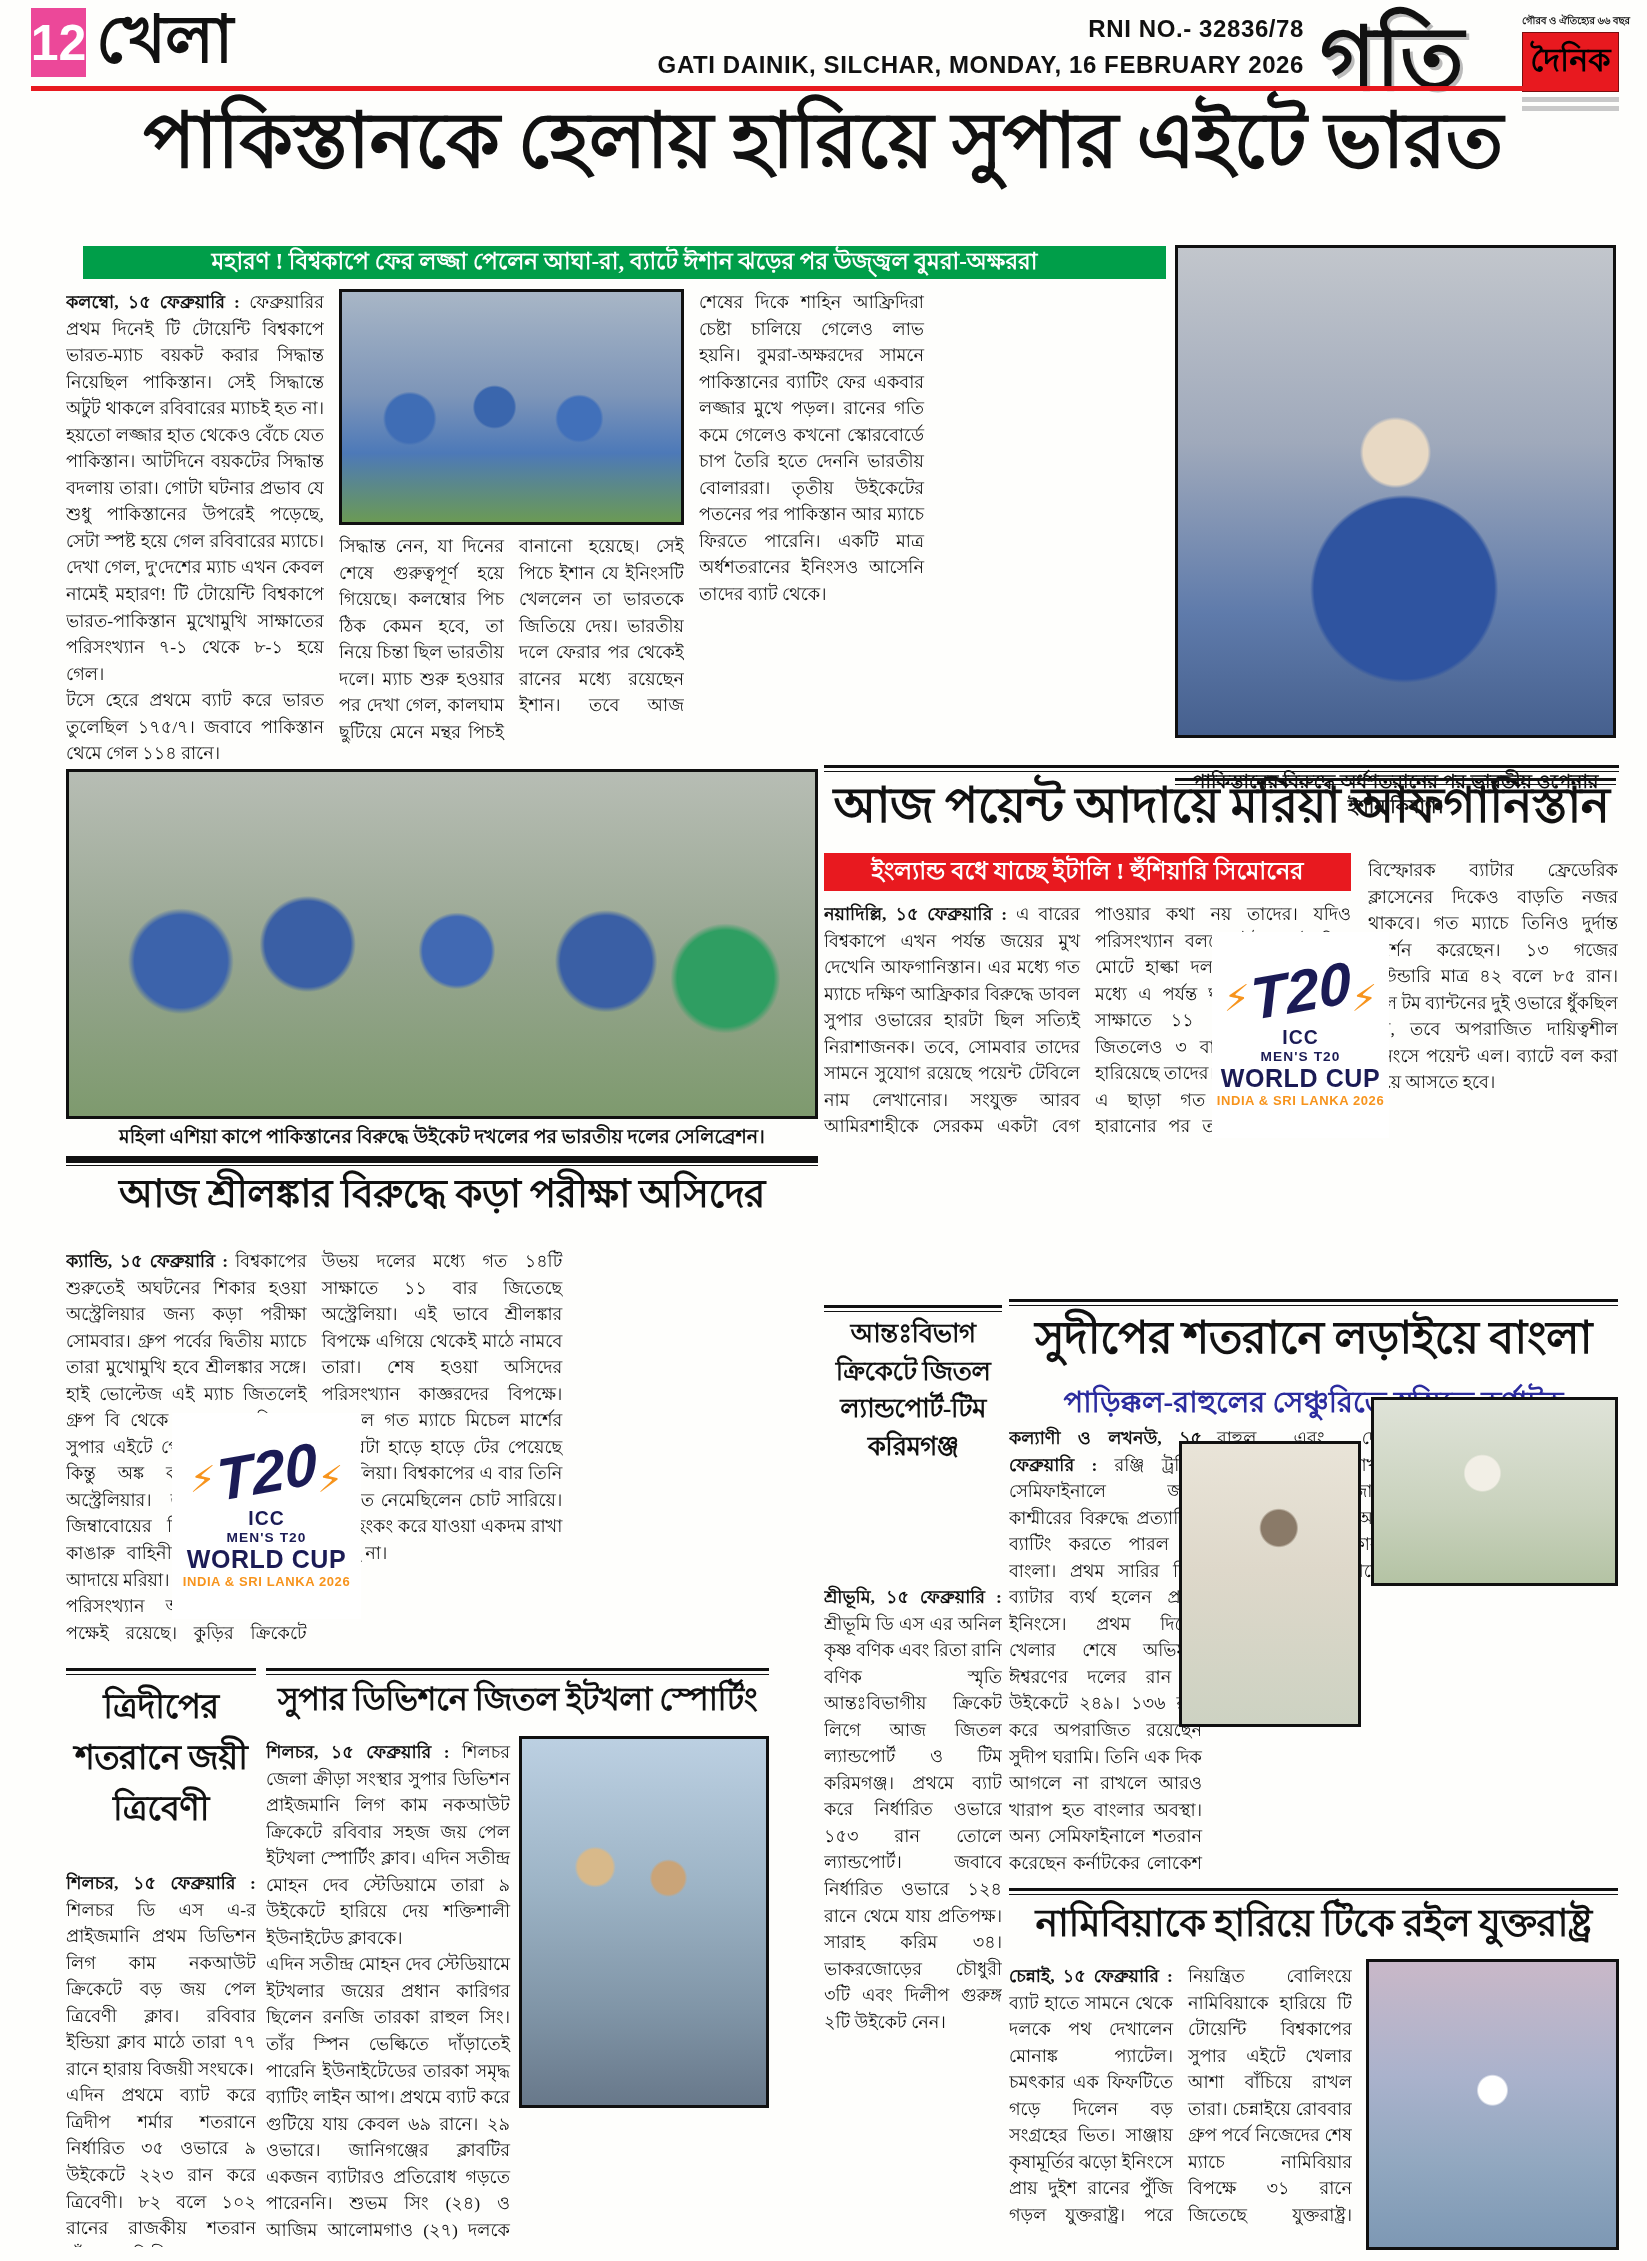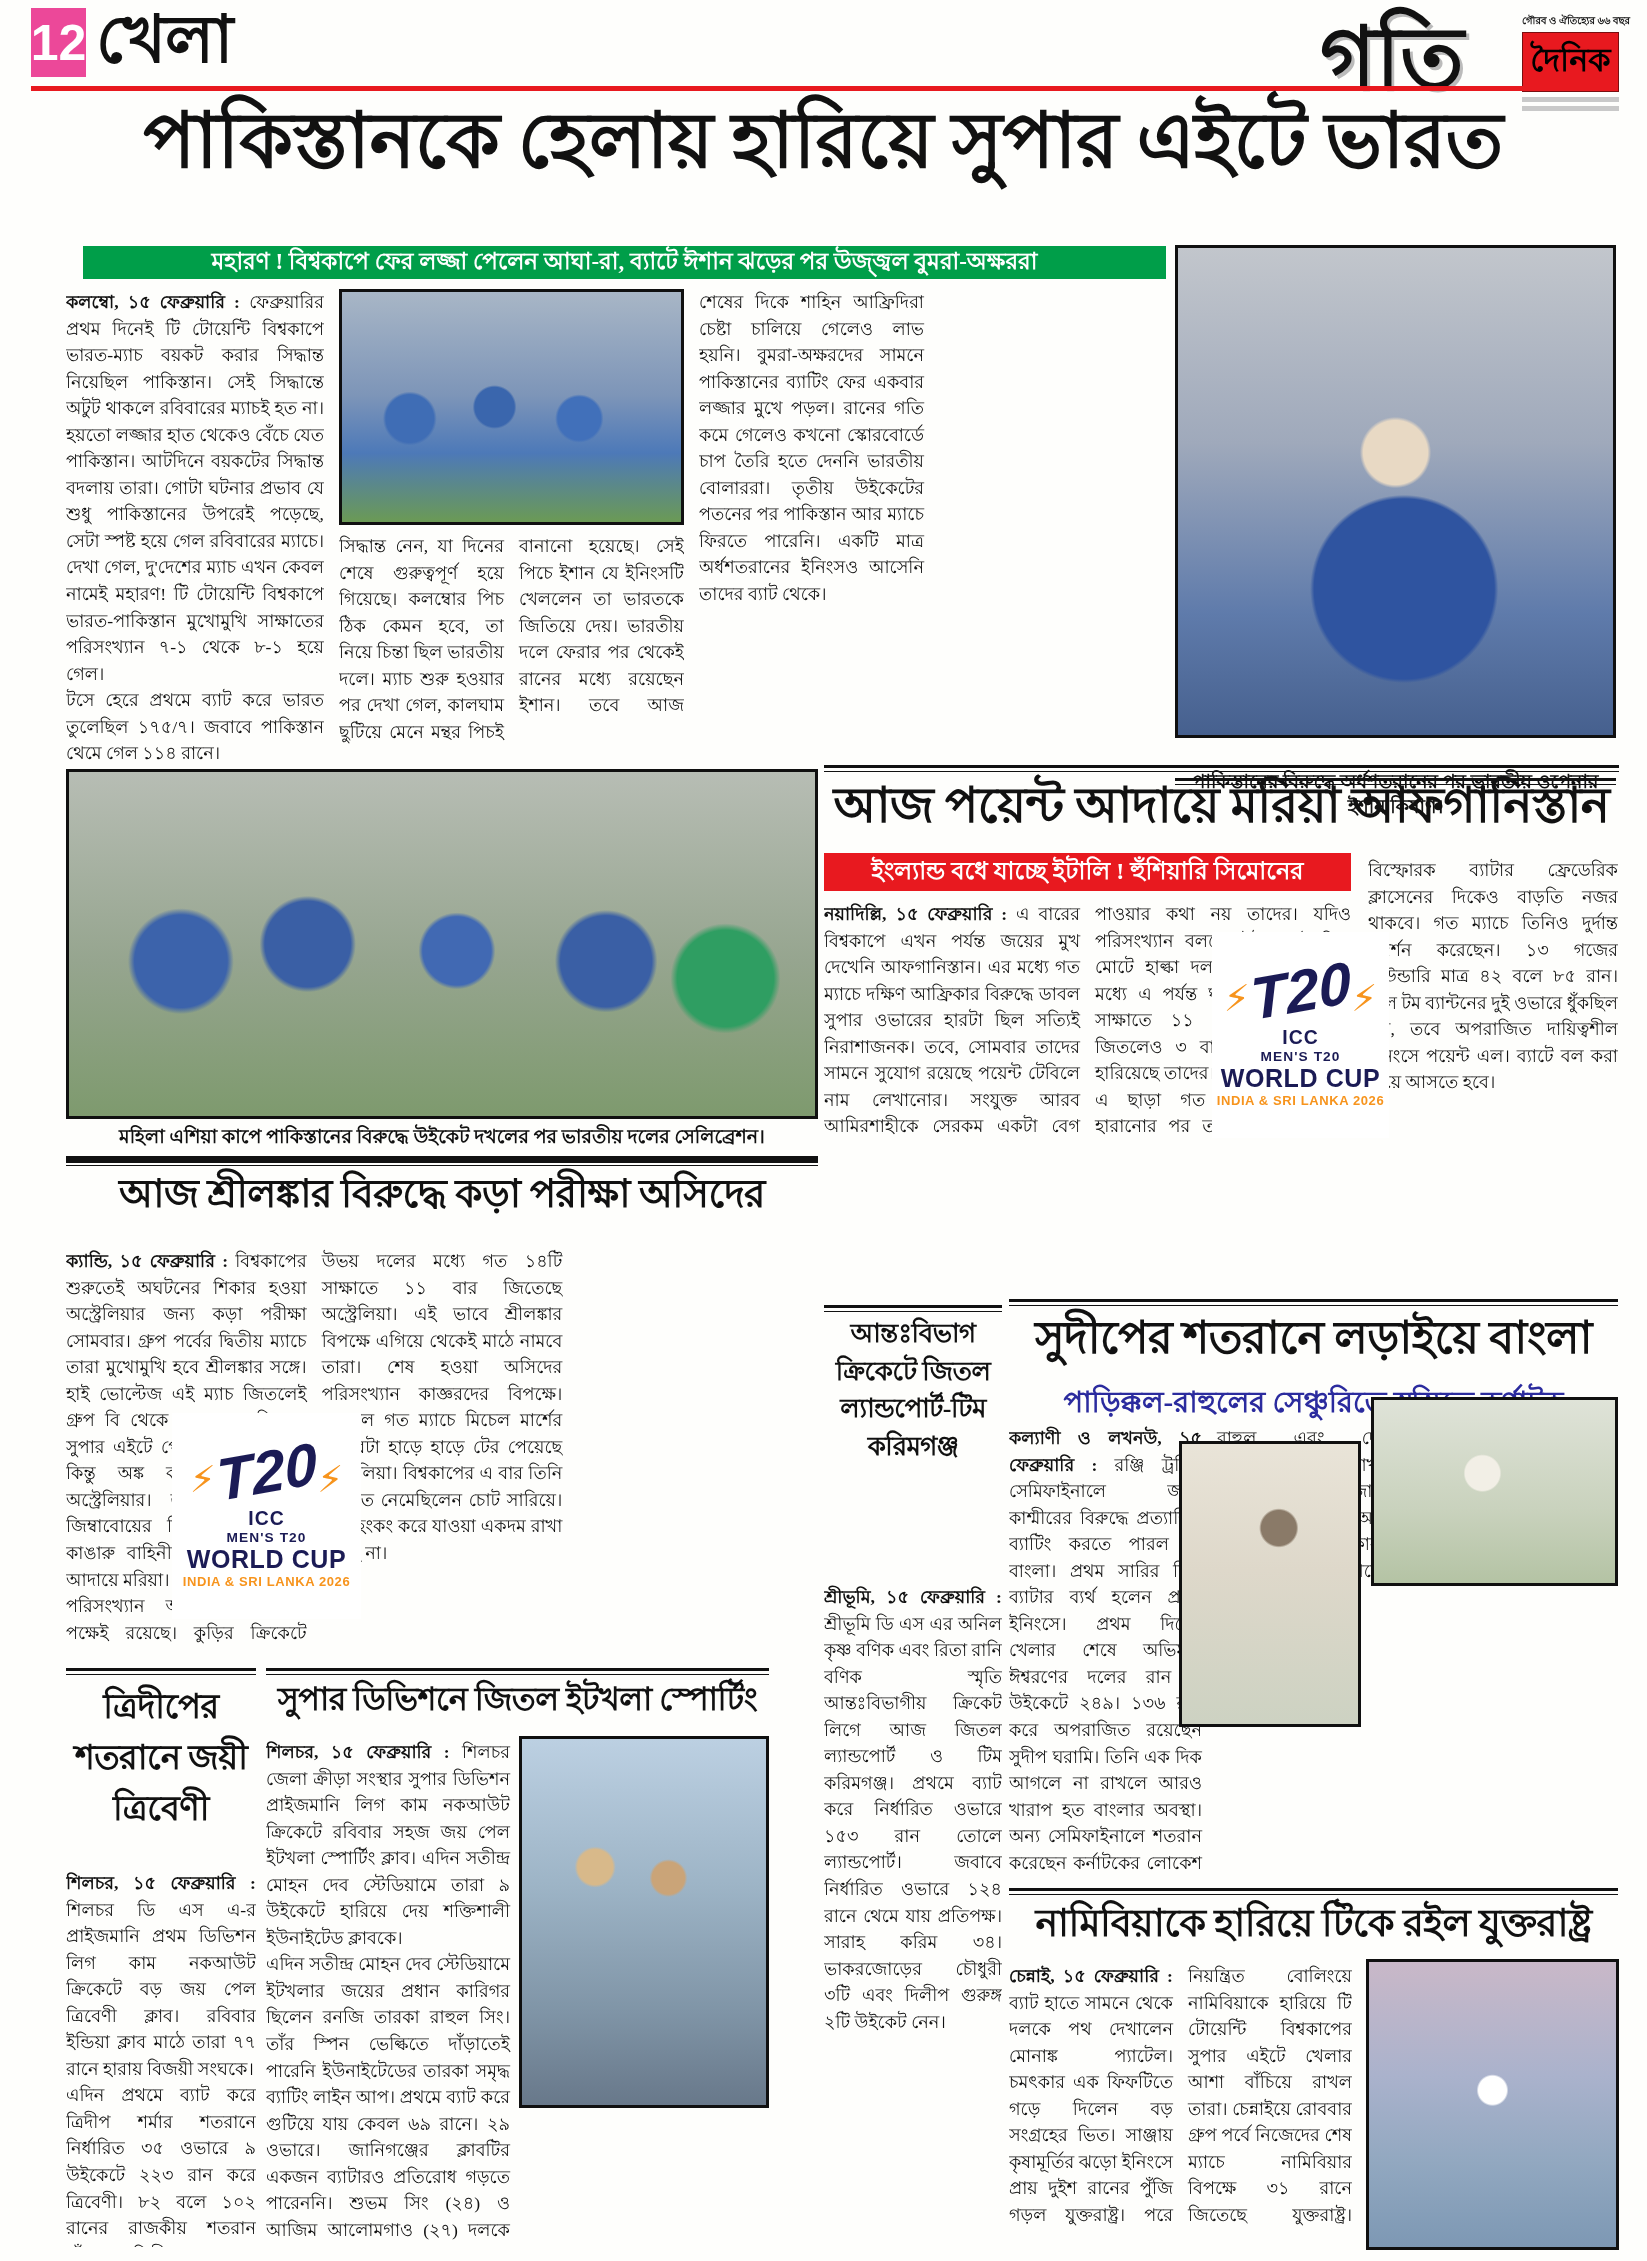--- a/index.html
+++ b/index.html
@@ -123,20 +123,24 @@
       radial-gradient(circle at 50% 45%,#ffffff 0 7%,transparent 8%),
       linear-gradient(180deg,#c9b8c8 0%,#aab2cc 40%,#92a8c0 70%,#7d98b4 100%);}
 </style>
 </head>
 <body>
 
 <div id="page">
 
   <div class="abs pageno">12</div>
   <div class="abs section-title">খেলা</div>
+  <div class="abs mast-right">
+    <div class="mast-rni">RNI NO.- 32836/78</div>
+    <div class="mast-date">GATI DAINIK, SILCHAR, MONDAY, 16 FEBRUARY 2026</div>
+  </div>
   <div class="abs logo-gati">গতি</div>
   <div class="abs logo-side">
     <div class="logo-tag">গৌরব ও ঐতিহ্যের ৬৬ বছর</div>
     <div class="logo-dainik">দৈনিক</div>
     <div class="logo-webbar"></div>
     <div class="logo-webbar"></div>
   </div>
   <div class="abs hdr-rule"></div>
 
   <div class="abs headline lead-headline">পাকিস্তানকে হেলায় হারিয়ে সুপার এইটে ভারত</div>

